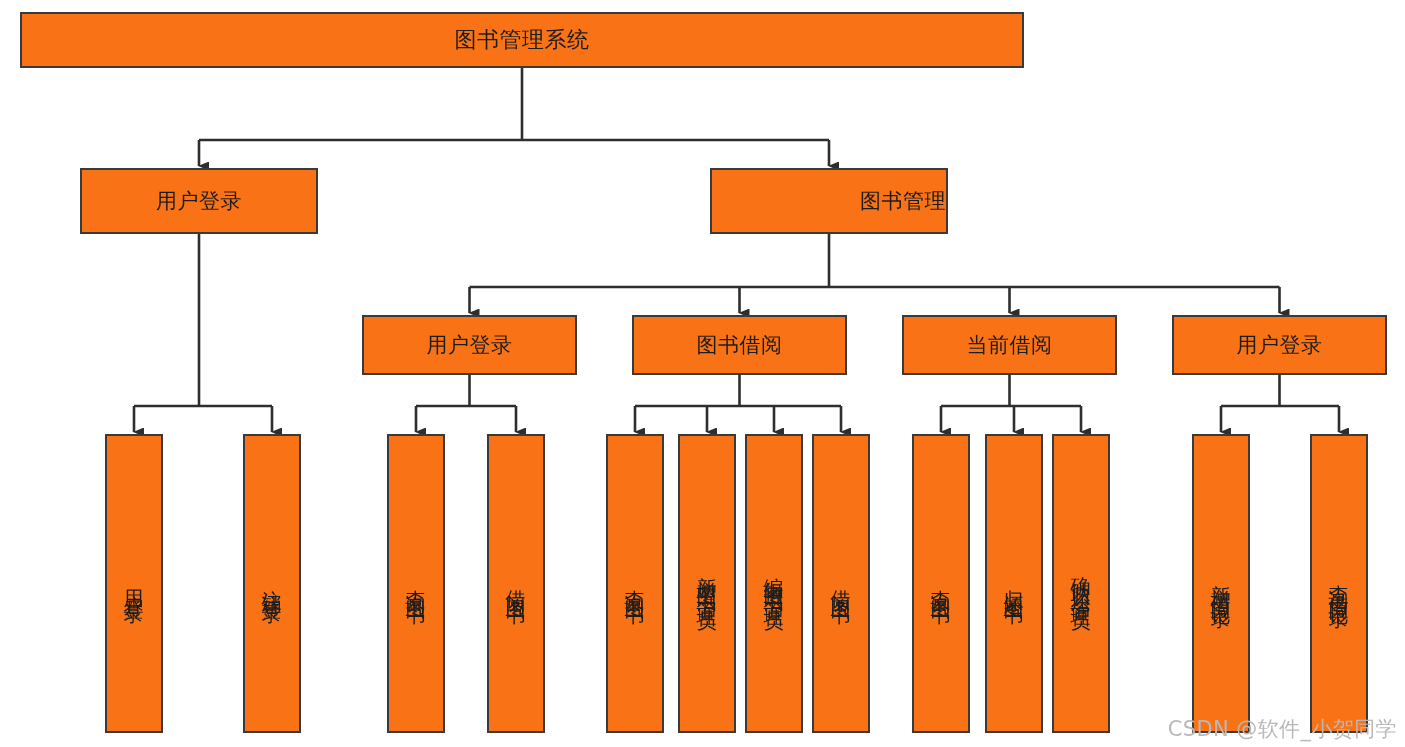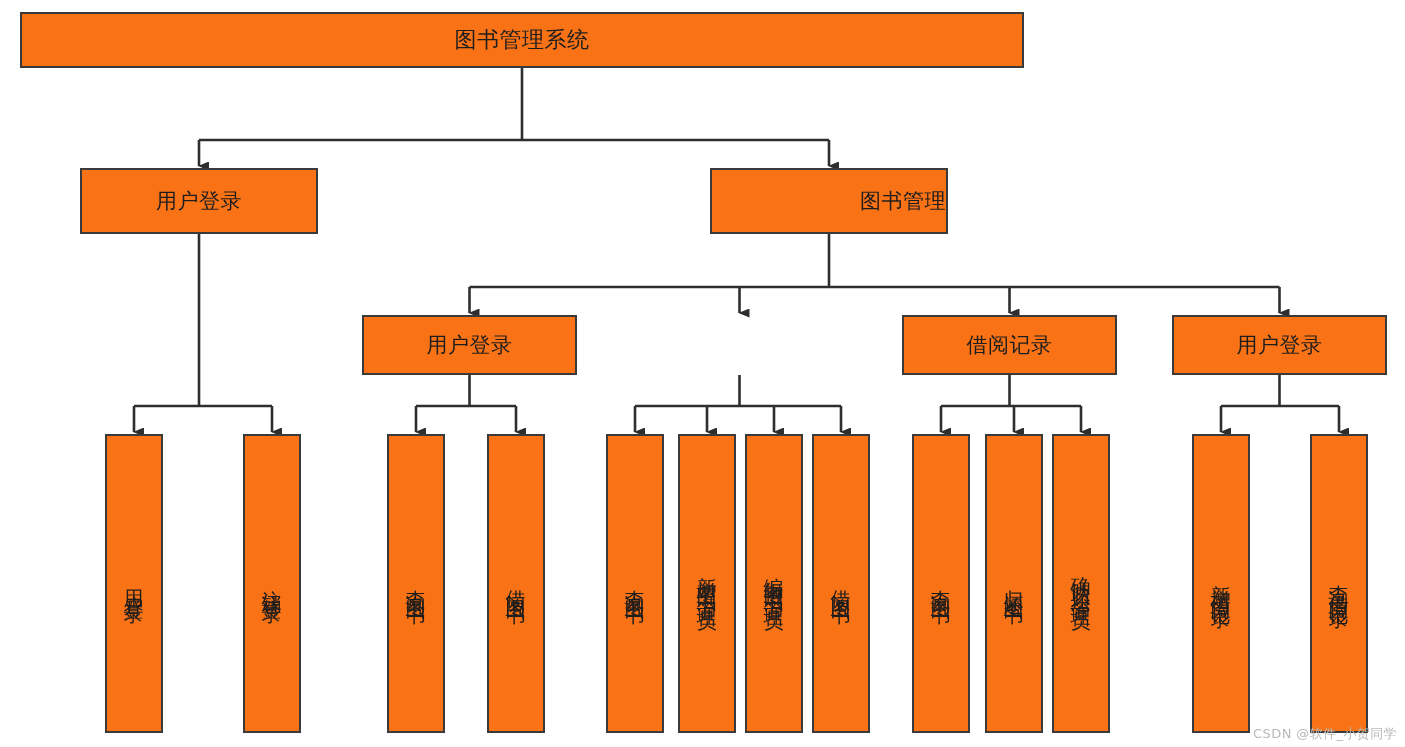--- a/index.html
+++ b/index.html
@@ -56,21 +56,21 @@
     white-space: nowrap;
     text-align: center;
   }
   .node.root .node-label {
     font-size: 22px;
   }
   #watermark {
     position: absolute;
     right: 8px;
     bottom: 4px;
-    font-size: 13px;
+    font-size: 21px;
     color: #b9b9b9;
     letter-spacing: 0.4px;
     z-index: 5;
     white-space: nowrap;
     pointer-events: none;
   }
 </style>
 </head>
 <body>
 
@@ -128,23 +128,26 @@
   </div>
 
   <div class="node" style="left:710px; top:168px; width:238px; height:66px;justify-content:flex-end;">
     <span class="node-label">图书管理</span>
   </div>
 
   <div class="node" style="left:362px; top:315px; width:215px; height:60px;">
     <span class="node-label">用户登录</span>
   </div>
 
+  <div class="node" style="left:632px; top:315px; width:215px; height:60px;">
+    <span class="node-label">图书借阅</span>
+  </div>
 
   <div class="node" style="left:902px; top:315px; width:215px; height:60px;">
-    <span class="node-label">借阅记录</span>
+    <span class="node-label">当前借阅</span>
   </div>
 
   <div class="node" style="left:1172px; top:315px; width:215px; height:60px;">
     <span class="node-label">用户登录</span>
   </div>
 
   <div id="leaf-layer">
       <div class="node leaf" style="left: 105px; top: 434px; width: 58px; height: 299px;">
         <span class="node-label">用户登录</span>
       </div>

